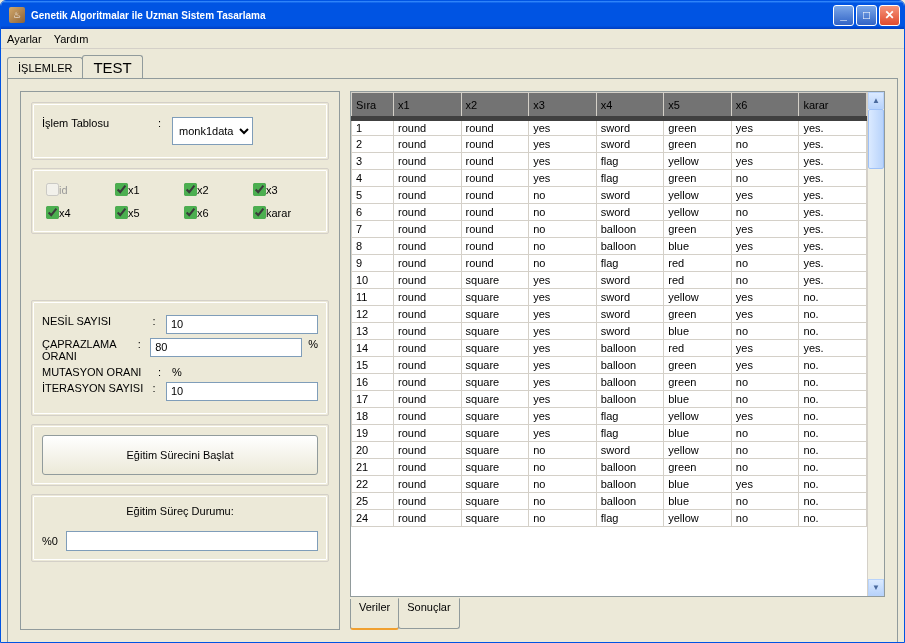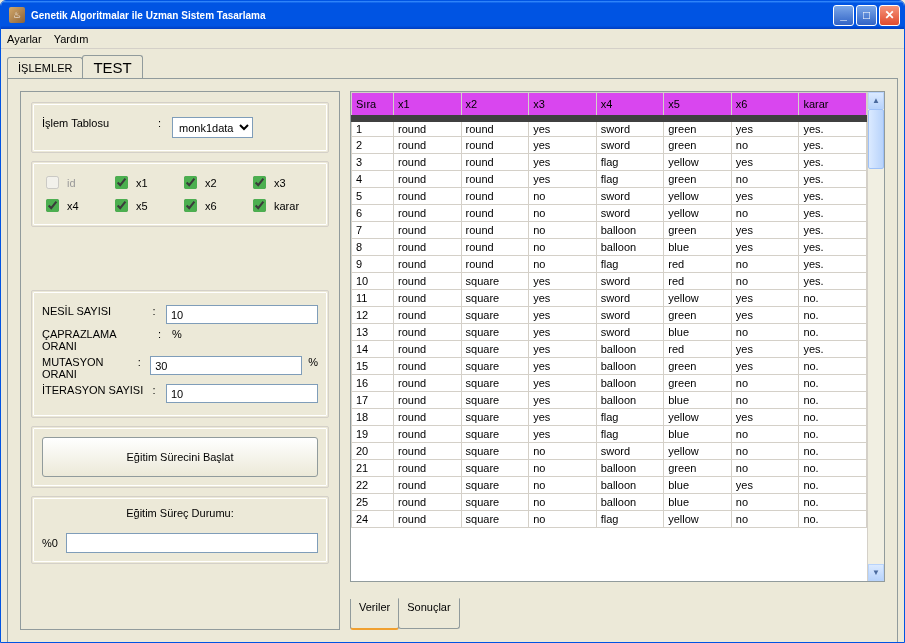--- a/index.html
+++ b/index.html
@@ -21,37 +21,37 @@
 .tab.inactive{padding-bottom:2px;font-size:15px}
 .tabpanel{border:1px solid #919b9c;background:#ece9d8;height:calc(100% - 22px);display:flex;padding:12px;gap:10px}
 .panel{border:1px solid #919b9c;background:#ece9d8;padding:10px}
 .leftcol{width:320px;display:flex;flex-direction:column;gap:8px}
 .group{border:1px solid #d4d0c8;background:#ece9d8;padding:10px;border-radius:2px;position:relative}
 .group::before{content:"";position:absolute;inset:1px;border:1px solid #fff;border-radius:1px;pointer-events:none}
 .row{display:flex;align-items:flex-start;gap:6px;margin:4px 0}
 .row label{width:110px}
 .row .colon{width:8px}
 .row input[type=text]{flex:1;border:1px solid #7f9db9;padding:2px 4px;height:19px;background:#fff}
-select{border:1px solid #7f9db9;background:#fff;height:21px;color:#000;padding:0 2px}
+select{border:1px solid #7f9db9;background:#fff;height:28px;color:#000;padding:0 2px}
 .checks{display:grid;grid-template-columns:repeat(4,1fr);gap:10px 8px;padding:4px}
-.chk{display:flex;align-items:center;gap:8px}
+.chk{display:flex;align-items:center;gap:0}
 .chk input{accent-color:#4caf50;width:13px;height:13px}
 .chk.disabled{color:#999}
 .bigbtn{width:100%;height:40px;border:1px solid #919b9c;background:linear-gradient(to bottom,#fff,#ece9d8);border-radius:3px;cursor:default}
 .rightcol{flex:1;display:flex;flex-direction:column}
 .tablewrap{flex:1;border:1px solid #919b9c;background:#fff;display:flex;overflow:hidden}
 .tablescroll{flex:1;overflow:hidden}
 table{border-collapse:collapse;width:100%;table-layout:fixed}
 th,td{border:1px solid #d4d0c8;padding:1px 4px;text-align:left;height:17px;overflow:hidden;white-space:nowrap}
-th{background:#d946ef;font-weight:normal;border-bottom:7px solid #404040;height:26px}
+th{background:#737373;font-weight:normal;border-bottom:5px solid #404040;height:26px}
 .vscroll{width:17px;background:#ece9d8;border-left:1px solid #d4d0c8;display:flex;flex-direction:column}
 .sbtn{height:17px;background:linear-gradient(to bottom,#dbeaff,#b8d3fb);border:1px solid #b8d3fb;display:flex;align-items:center;justify-content:center;font-size:8px;color:#4a6a9e}
 .strack{flex:1;background:#f1efe2;position:relative}
 .sthumb{position:absolute;top:0;left:0;right:0;height:60px;background:linear-gradient(to right,#dbeaff,#b8d3fb);border:1px solid #9ec1f7;border-radius:2px}
-.bottomtabs{display:flex;margin-top:17px}
+.bottomtabs{display:flex;margin-top:2px}
 .btab{padding:2px 8px;border:1px solid #919b9c;background:#ece9d8;border-top:none;border-radius:0 0 3px 3px;margin-right:-1px;cursor:default}
 .btab.active{border-top:1px solid #ece9d8;position:relative;top:-1px;padding-bottom:15px}
 .btab.hl{border-bottom:2px solid #f0a030}
 .progressrow{display:flex;align-items:center;gap:8px}
 .progressrow input{flex:1;border:1px solid #7f9db9;height:20px;background:#fff}
 .spacer{flex:1}
 </style>
 </head>
 <body>
 
@@ -128,26 +128,26 @@
 
         <div class="group">
           <div class="row">
               <label>NESİL SAYISI</label>
               <span class="colon">:</span>
               <input type="text" value="10" style="">
             </div>
           <div class="row">
               <label>ÇAPRAZLAMA ORANI</label>
               <span class="colon">:</span>
+              <input type="text" value="80" style="">
               <span>%</span>
             </div>
           <div class="row">
               <label>MUTASYON ORANI</label>
               <span class="colon">:</span>
-              <input type="text" value="30" style="">
               <span>%</span>
             </div>
           <div class="row">
               <label>İTERASYON SAYISI</label>
               <span class="colon">:</span>
               <input type="text" value="10" style="">
             </div>
         </div>
 
         <div class="group">

